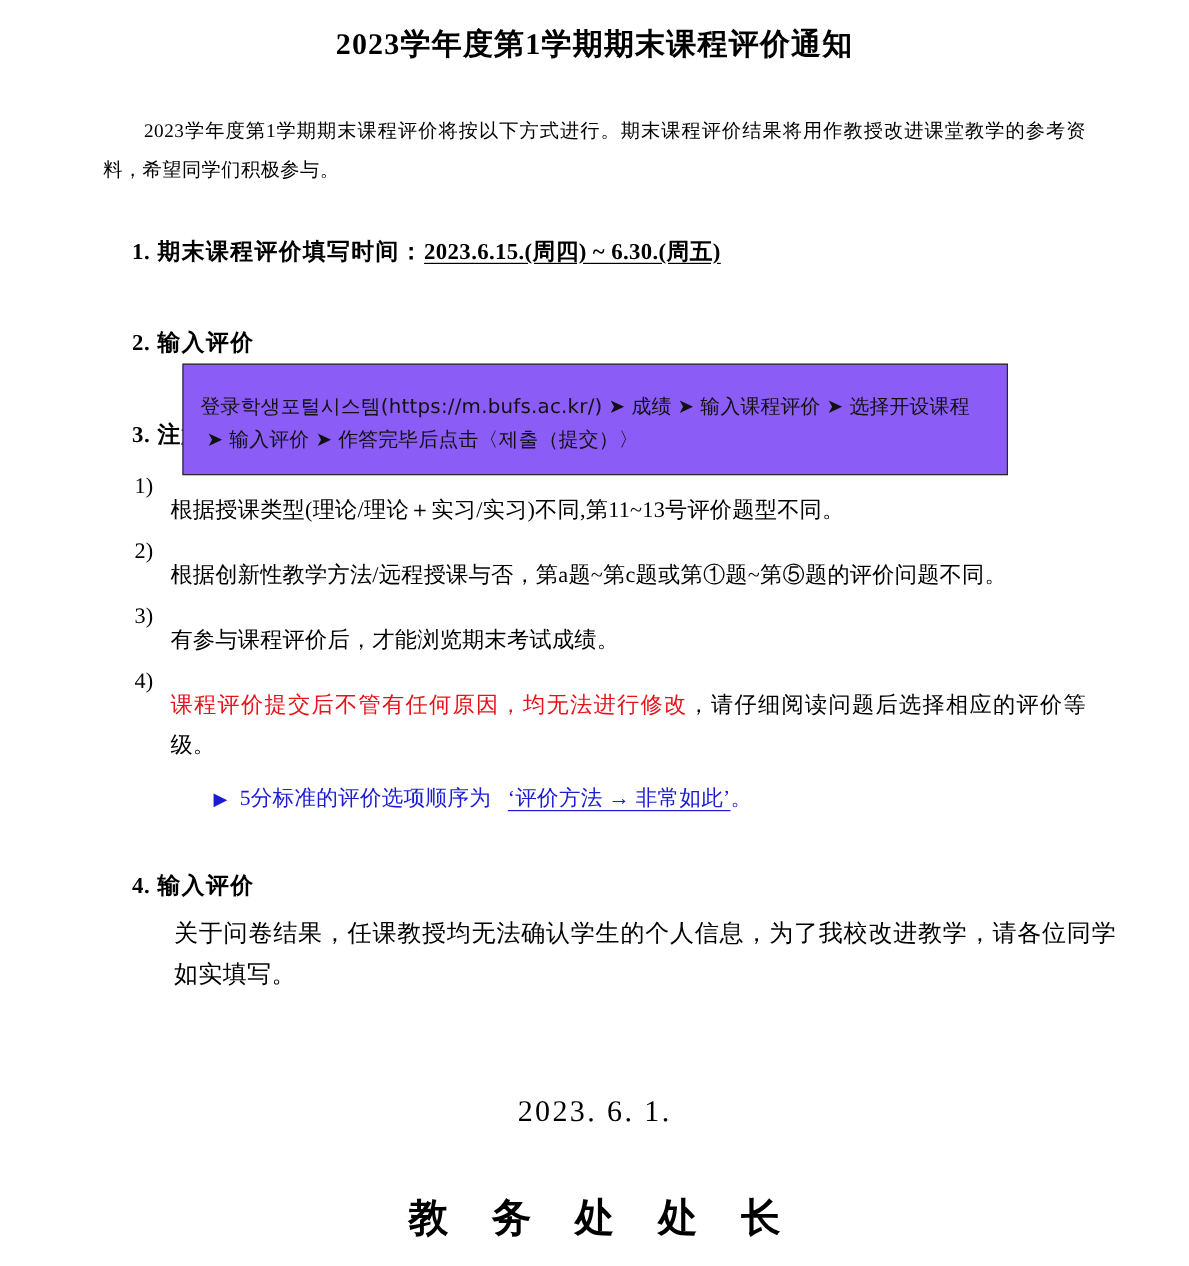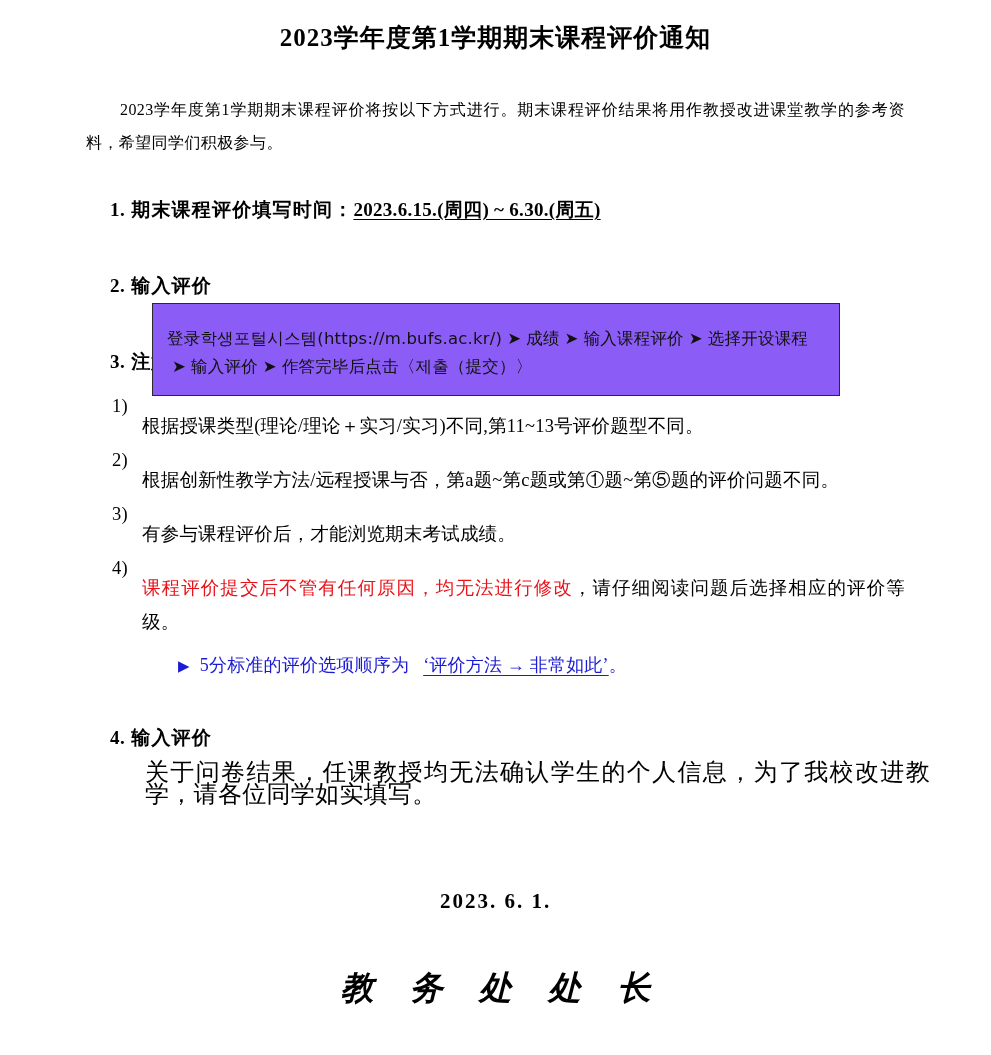--- a/index.html
+++ b/index.html
@@ -131,43 +131,41 @@
     text-decoration: underline;
     text-underline-offset: 4px;
     margin-left: 14px;
   }
 
   
   .other-body {
     margin-left: 145px;
     margin-right: 61px;
     margin-top: 10px;
-    font-size: 24px;
-    line-height: 22px;
+    font-size: 20px;
+    line-height: 34px;
     text-align: justify;
     letter-spacing: 0.3px;
   }
 
   
   .doc-date {
     text-align: center;
-    font-size: 21px;
+    font-size: 25px;
     margin-top: 84px;
     letter-spacing: 2px;
     font-family: "Liberation Serif", serif;
-    font-weight: bold;
   }
   .signature {
     text-align: center;
     font-size: 33px;
     font-weight: bold;
     margin-top: 52px;
     letter-spacing: 14px;
     padding-left: 14px;
-    font-style: italic;
   }
 </style>
 </head>
 <body>
 
 <div class="page">
 
   <div class="doc-title">2023学年度第1学期期末课程评价通知</div>
 
   <div class="intro">2023学年度第1学期期末课程评价将按以下方式进行。期末课程评价结果将用作教授改进课堂教学的参考资料，希望同学们积极参与。</div>

